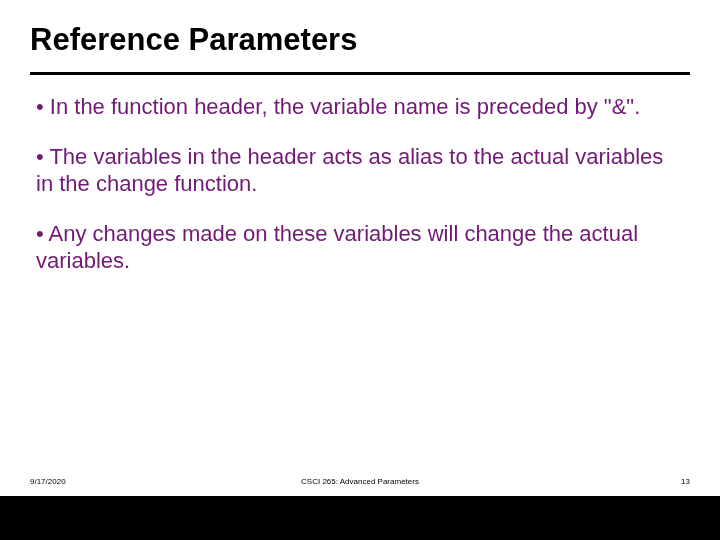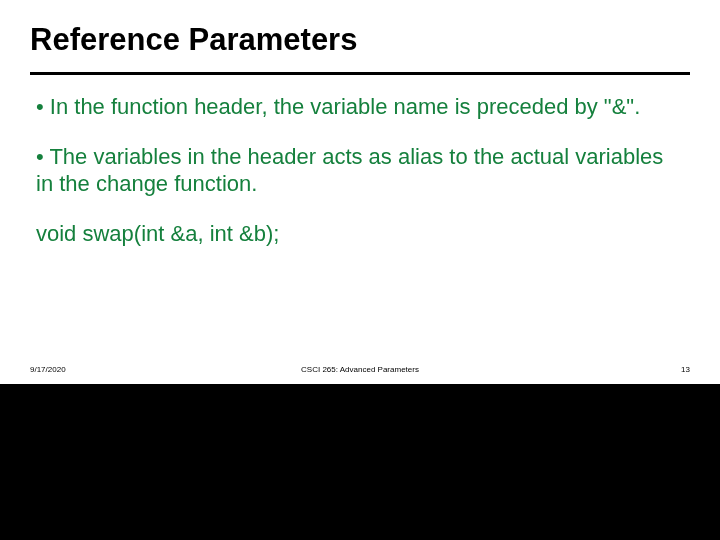--- a/index.html
+++ b/index.html
@@ -1,39 +1,39 @@
 <!DOCTYPE html>
 <html><head>
 <meta charset="utf-8">
 <style>
   * { margin: 0; padding: 0; box-sizing: border-box; }
   html, body { width: 720px; height: 540px; background: #000; font-family: Arial, Helvetica, sans-serif; }
   .slide {
     position: relative;
     width: 720px;
-    height: 384px;
+    height: 496px;
     background: #fff;
     overflow: hidden;
   }
   .title-block {
     padding: 22px 30px 8px 30px;
   }
   .title {
     font-size: 31px;
     font-weight: bold;
     color: #000;
   }
   .rule {
     border: none;
     border-top: 3px solid #000;
     margin: 6px 30px 0 30px;
   }
   .body {
     padding: 18px 36px 0 36px;
-    color: #15803d;
+    color: #701a75;
   }
   .bullet {
     font-size: 22px;
     line-height: 1.25;
     margin-bottom: 22px;
   }
   .code-line {
     font-size: 22px;
     line-height: 1.25;
     margin-top: 4px;
@@ -57,21 +57,21 @@
 
 <div class="slide">
   <div class="title-block">
     <h1 class="title">Reference Parameters</h1>
   </div>
   <hr class="rule">
 
   <div class="body">
     <p class="bullet">• In the function header, the variable name is preceded by "&amp;".</p>
     <p class="bullet">• The variables in the header acts as alias to the actual variables in the change function.</p>
-    <p class="code-line">void swap(int &amp;a, int &amp;b);</p>
+    <p class="bullet">• Any changes made on these variables will change the actual variables.</p>
   </div>
 
   <div class="footer">
     <span class="left">9/17/2020</span>
     <span class="center">CSCI 265: Advanced Parameters</span>
     <span class="right">13</span>
   </div>
 </div>
 
 </body></html>

